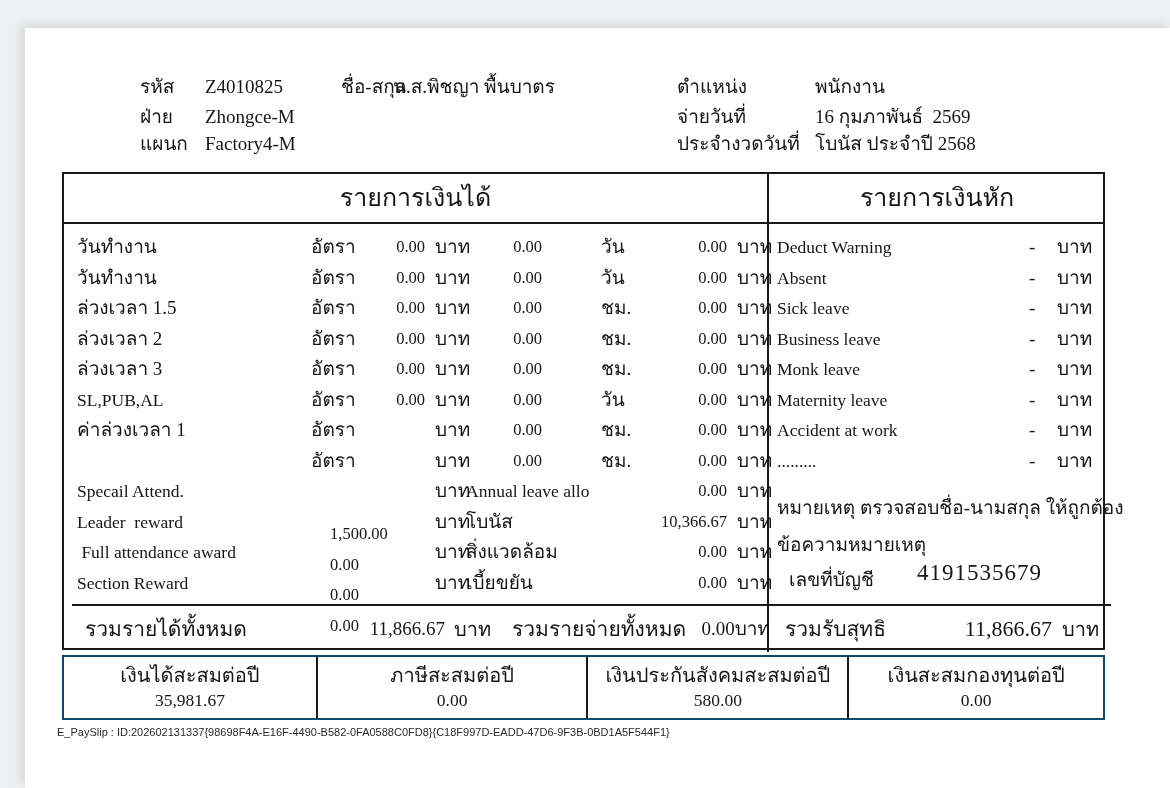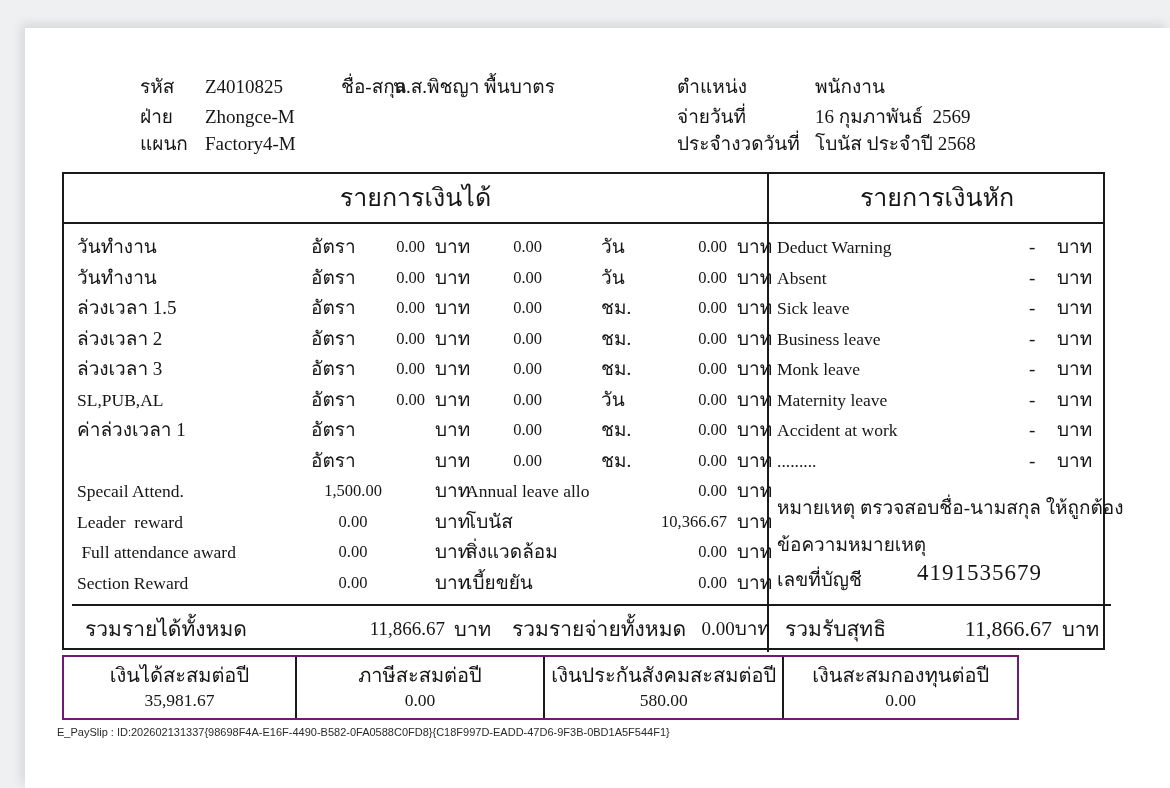--- a/index.html
+++ b/index.html
@@ -47,52 +47,52 @@
   .ca-label { left:13px; }
   .ca-rate  { left:247px; }
   .ca-rateval { left:285px; width:76px; text-align:right; }
   .ca-baht1 { left:371px; }
   .ca-qty   { left:402px; width:76px; text-align:right; }
   .ca-unit  { left:537px; }
   .ca-amt   { left:581px; width:82px; text-align:right; }
   .ca-baht2 { left:673px; }
 
   .cb-label { left:13px; }
-  .cb-amt1  { left:234px; width:110px; text-align:center; }
+  .cb-amt1  { left:266px; width:110px; text-align:left;margin-top:43px; }
   .cb-baht1 { left:371px; }
   .cb-label2{ left:402px; }
   .cb-amt2  { left:561px; width:102px; text-align:right; }
   .cb-baht2 { left:673px; }
 
   .cd-label { left:10px; }
   .cd-dash  { left:262px; }
   .cd-baht  { left:290px; }
 
   .note-block { position:absolute; left:703px; top:0; width:340px; height:430px; }
   .note-l1 { left:10px; top:318px; font-size:19px; }
   .note-l2 { left:10px; top:355px; font-size:19px; }
-  .acct-label { left:10px; top:390px; font-size:19px; }
+  .acct-label { left:22px; top:390px; font-size:19px; }
   .acct-num { left:150px; top:386px; font-size:23px; letter-spacing:1px; }
 
   
   .totals-bar { position:absolute; left:8px; top:430px; width:100%; height:48px; border-top:2px solid #1a1a1a; }
   .tt { height:46px; line-height:46px; }
   .tt-income-label { left:13px; font-size:21px; }
   .tt-income-amt { left:233px; width:140px; text-align:right; font-size:19px; }
   .tt-baht1 { left:382px; font-size:20px; }
   .tt-deduct-label { left:440px; font-size:21px; }
   .tt-deduct-amt { left:558px; width:140px; text-align:right; font-size:19px; }
   .tt-net-label { left:713px; font-size:21px; }
   .tt-net-amt { left:860px; width:120px; text-align:right; font-size:22px; }
   .tt-net-baht { left:990px; font-size:20px; }
 
   
   .summary-table {
-    position:absolute; left:37px; top:627px; width:957px; height:65px;
-    border:2px solid #701a75; display:flex;
+    position:absolute; left:37px; top:627px; width:1043px; height:65px;
+    border:2px solid #0c4a6e; display:flex;
   }
   .sum-cell { position:relative; height:100%; }
   .sum-cell + .sum-cell { border-left:2px solid #1a1a1a; }
   .sc1 { width:253px; } .sc2 { width:272px; } .sc3 { width:262px; } .sc4 { width:257px; }
   .sum-label { position:absolute; left:0; right:0; top:2px; text-align:center; font-size:20px; }
   .sum-value { position:absolute; left:0; right:0; top:33px; text-align:center; font-size:17.5px; }
 
   
   .footer-id {
     left:32px; top:698px; font-size:11px;

